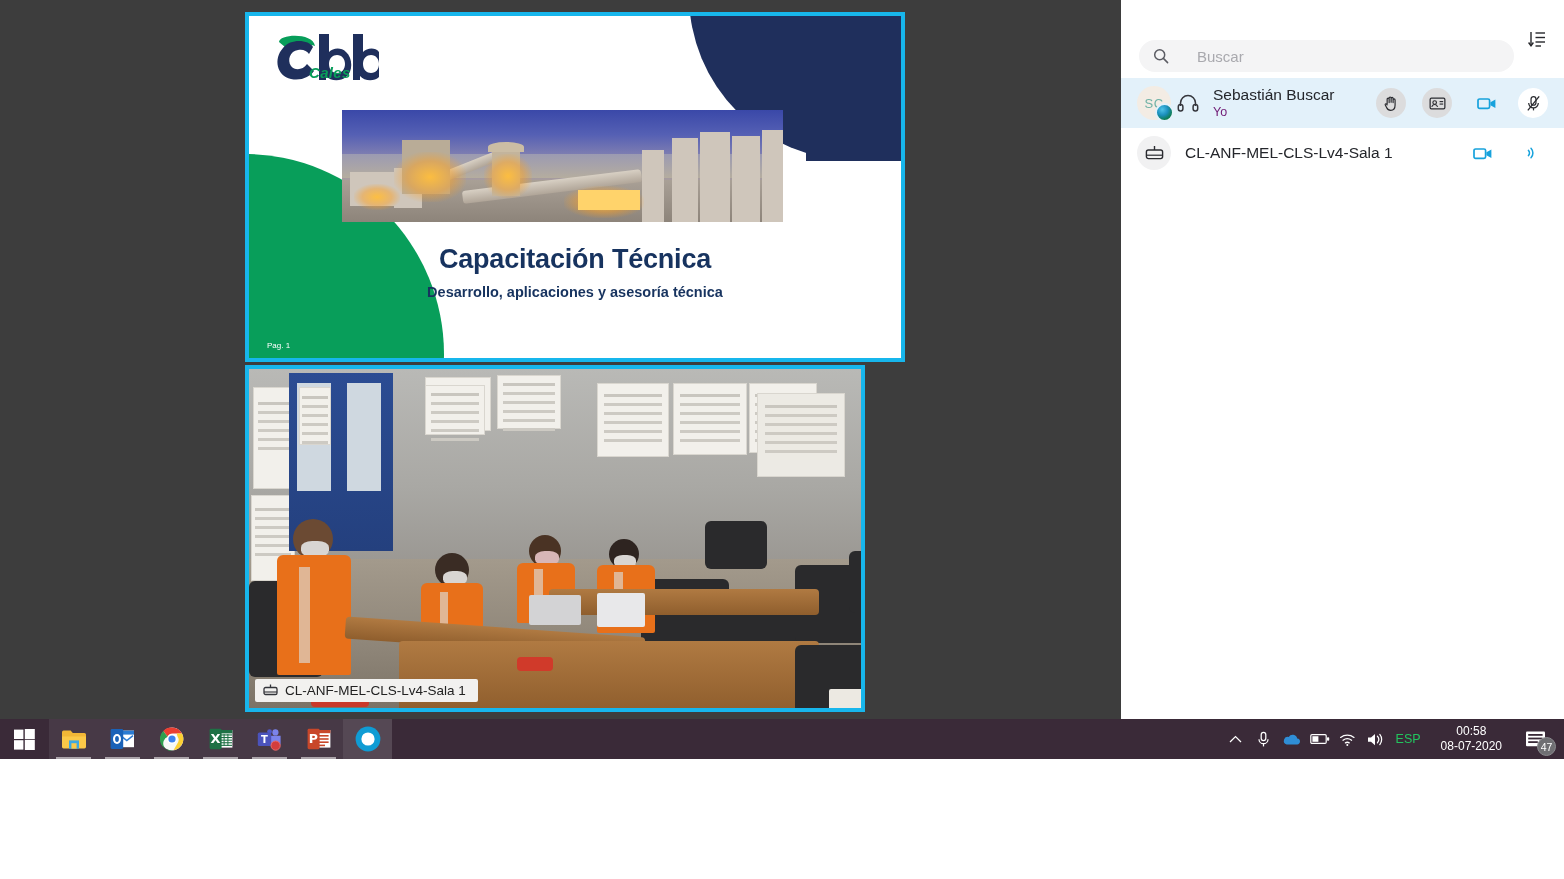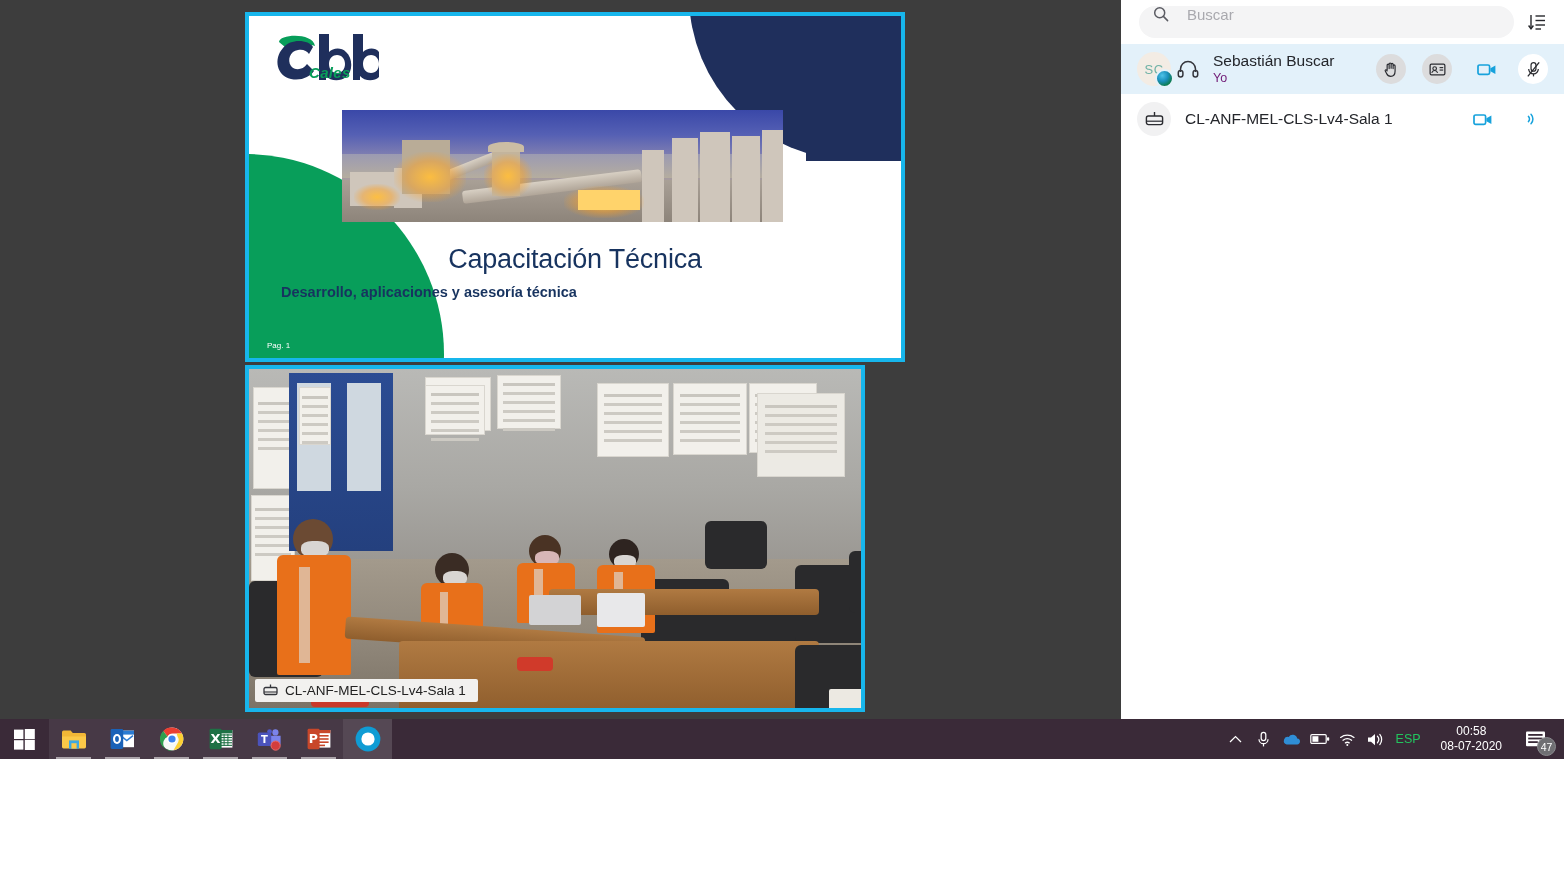--- a/index.html
+++ b/index.html
@@ -117,32 +117,31 @@
     position: absolute;
     left: 0; right: 0; top: 44px;
     height: 24px;
     background: linear-gradient(180deg,#9b9ab2 0%, #b5ad9f 100%);
   }
   .slide-title {
     position: absolute;
     left: 0; right: 0; top: 228px;
     text-align: center;
     font-size: 27px;
-    font-weight: normal;
+    font-weight: bold;
     color: #17335f;
     letter-spacing: -0.2px;
   }
   .slide-subtitle {
     position: absolute;
     left: 0; right: 0; top: 268px;
-    text-align: left;
+    text-align: center;
     font-size: 14.5px;
     font-weight: bold;
     color: #17335f;
-    margin-left: 32px;
   }
   .slide-pagenum {
     position: absolute;
     left: 18px; bottom: 8px;
     font-size: 8px;
     color: #ffffff;
   }
 
   
   #cam-pane { left: 245px; top: 365px; width: 620px; height: 347px; }
@@ -245,25 +244,27 @@
   }
   .search-row {
     display: flex;
     align-items: center;
     padding: 6px 14px 6px 18px;
     gap: 10px;
   }
   .search-box {
     flex: 1;
     display: flex;
-    gap: 18px;
+    align-items: center;
+    gap: 28px;
     background: #f4f4f5;
     border-radius: 17px;
     height: 32px;
     padding: 0 14px;
+    margin-top: 34px;
   }
   .search-placeholder {
     font-size: 15px;
     color: #a9a9ae;
   }
   .sort-btn {
     width: 26px; height: 26px;
     display: flex; align-items: center; justify-content: center;
     flex: none;
   }

